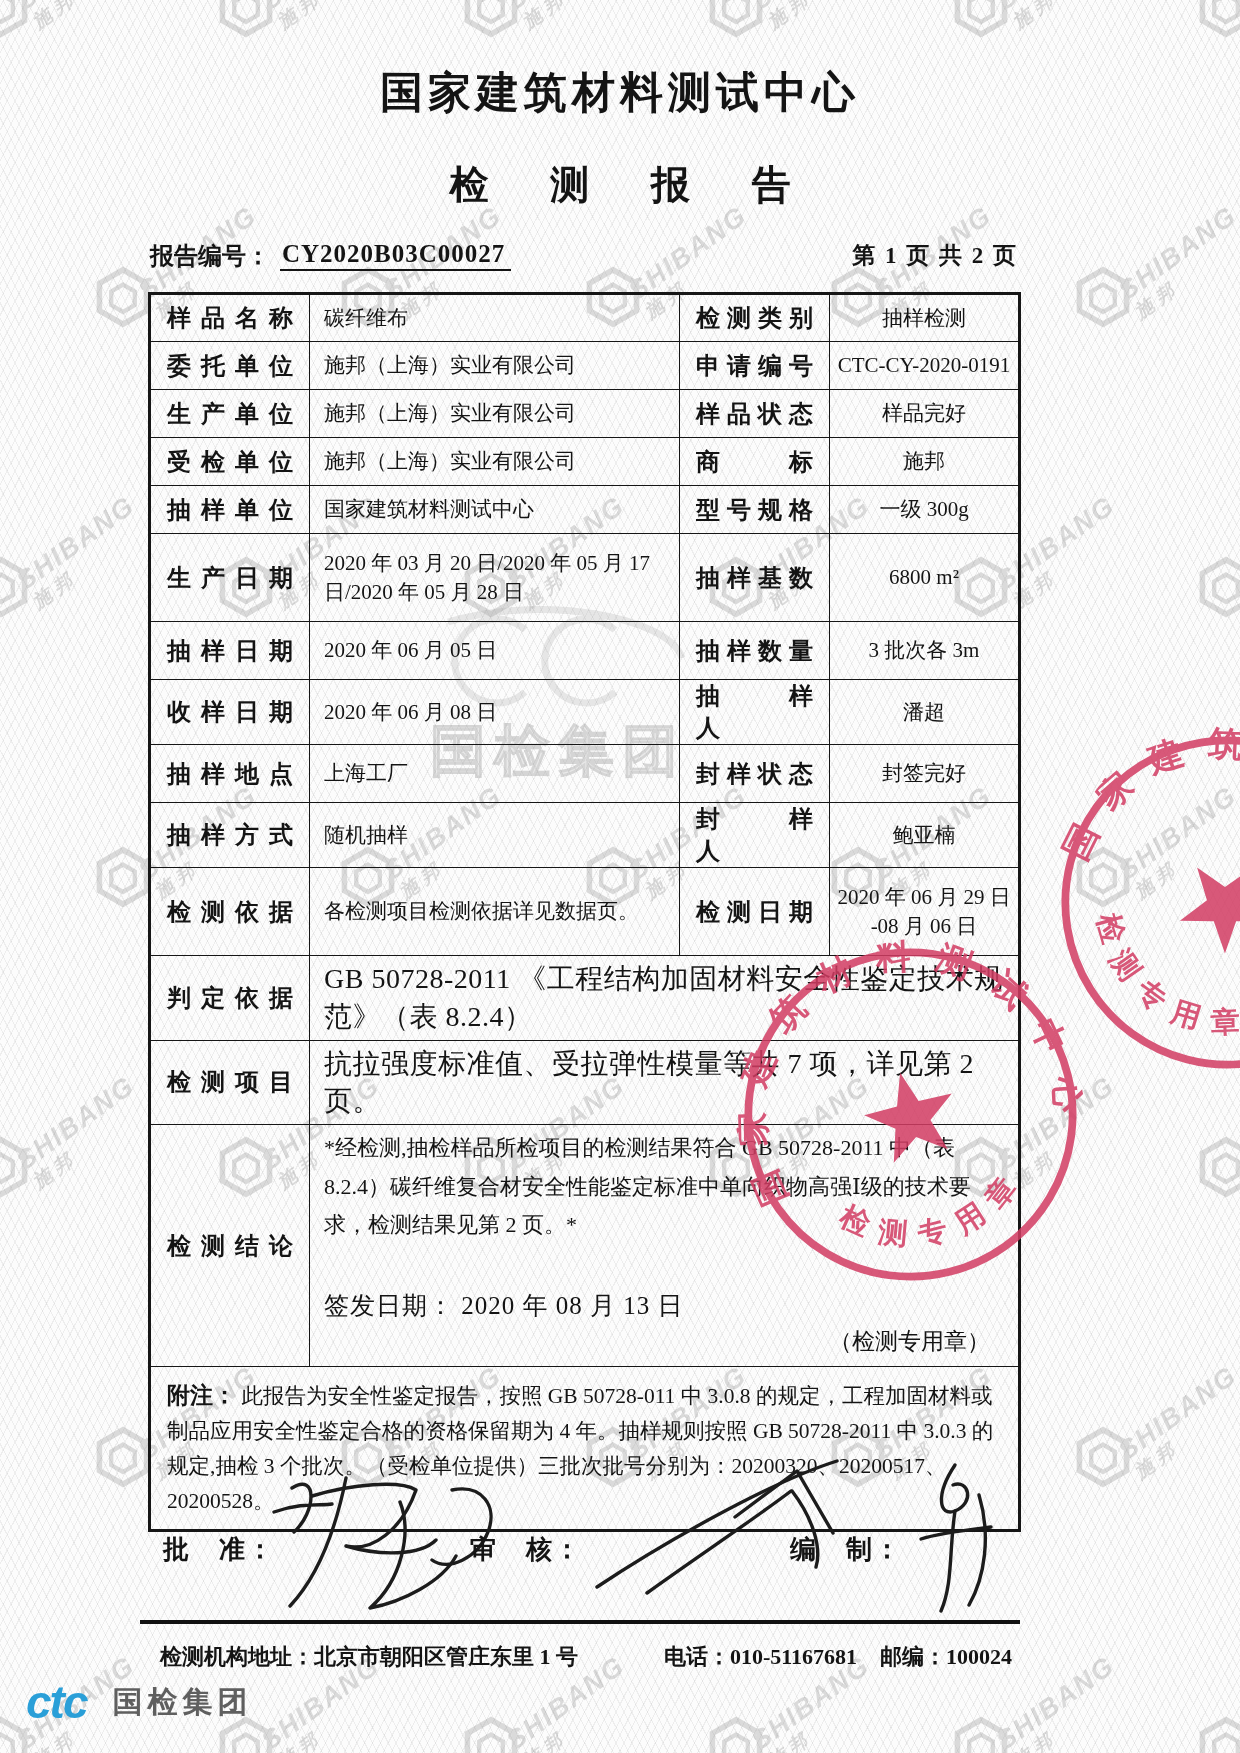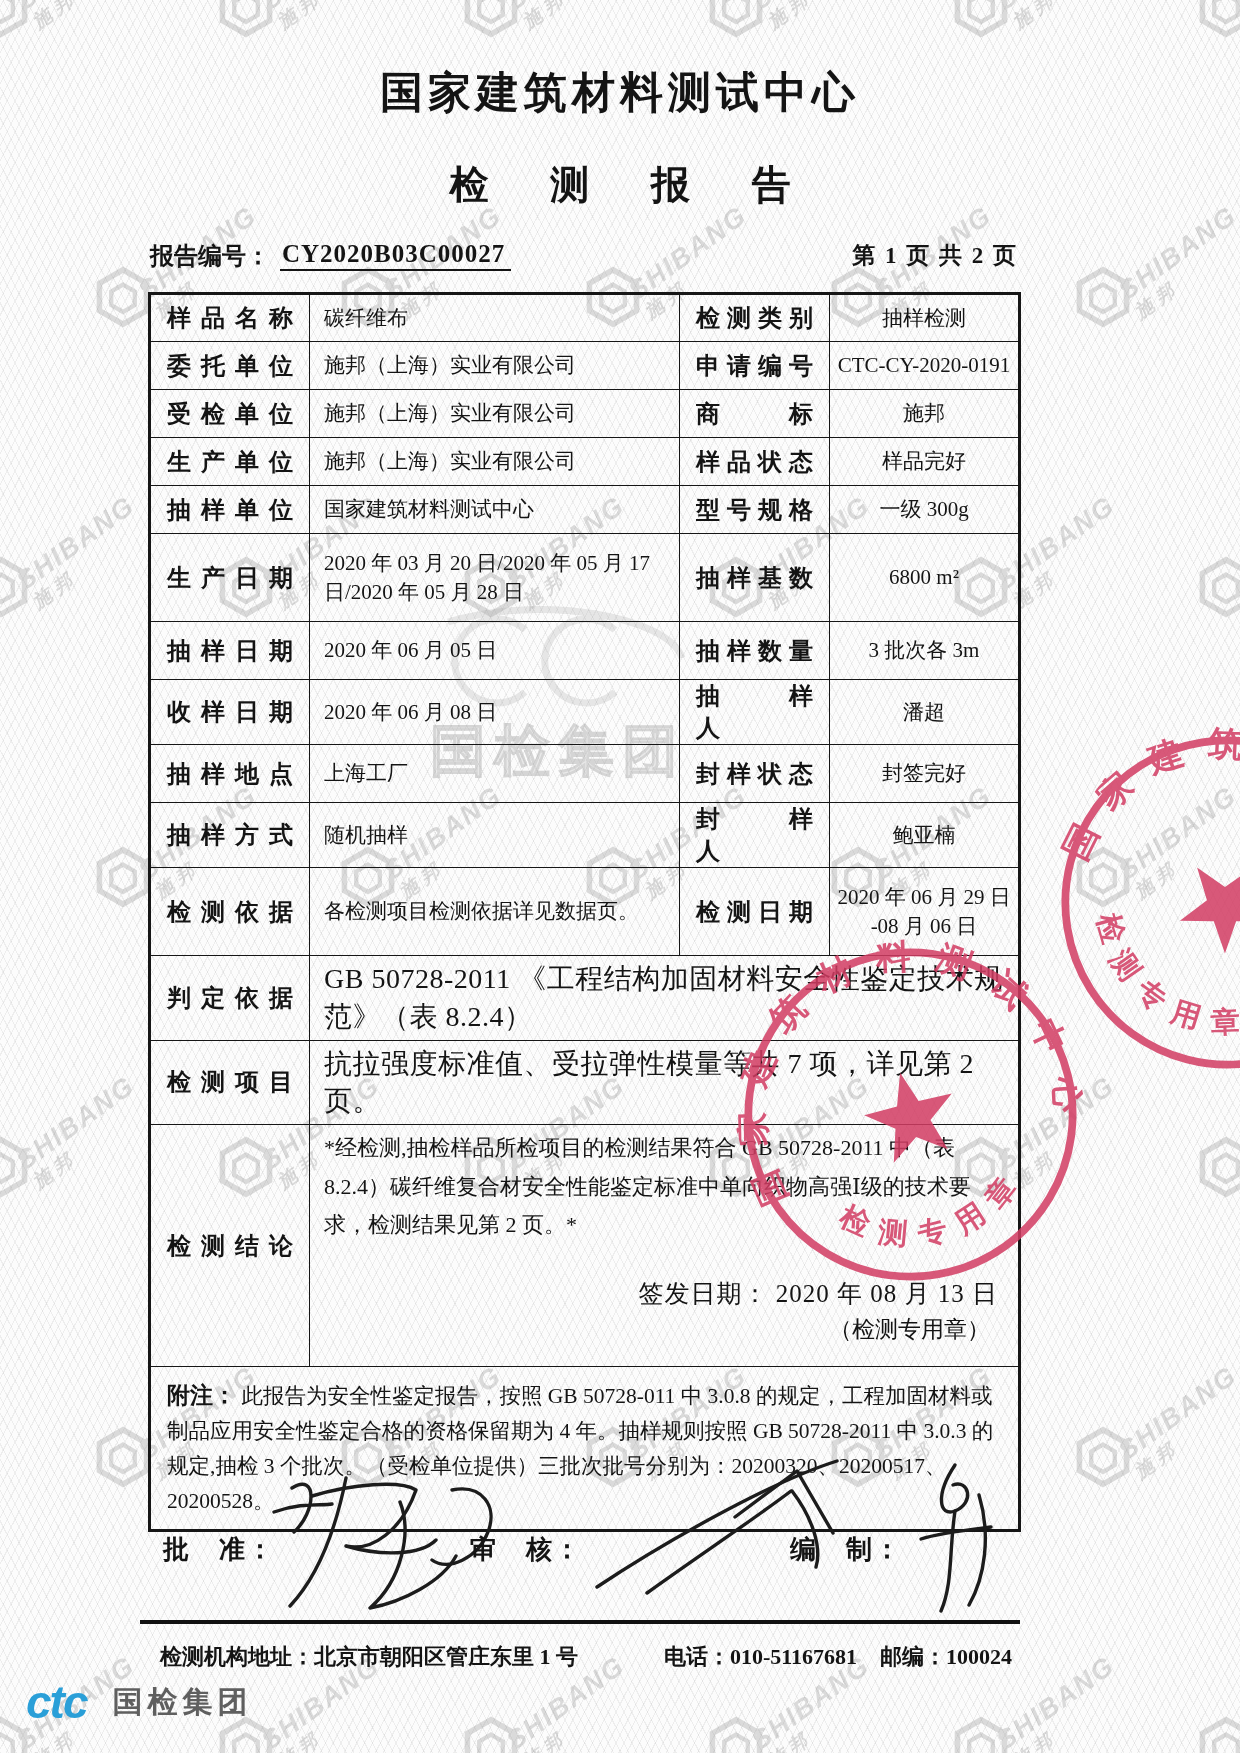--- a/index.html
+++ b/index.html
@@ -41,21 +41,21 @@
   table.report{border:3px solid #161616;}
   td.lbl{font-weight:bold;font-size:24px;padding:0 16px;text-align:justify;text-align-last:justify;}
   td.val{font-size:21px;padding:4px 6px 4px 14px;line-height:1.35;}
   td.val.c{text-align:center;padding:4px 4px;}
   .preline{white-space:pre-line;text-align:center;}
   tr.h-a{height:48px}tr.h-b{height:88px}tr.h-c{height:58px}tr.h-d{height:88px}
   tr.h-e{height:62px}tr.h-f{height:242px}tr.h-g{height:138px}
   td.bigval{font-size:28px;letter-spacing:.5px;}
   td.concl{vertical-align:top;padding:4px 14px;}
   td.concl p{margin:0;font-size:22px;line-height:1.75;}
-  .signline{text-align:right;font-size:25px;margin-top:32px;padding-right:6px;letter-spacing:1px;}
+  .signline{font-size:25px;margin-top:44px;padding-right:6px;letter-spacing:1px;}
   .sealnote{text-align:right;font-size:23px;margin-top:4px;padding-right:14px;}
   td.notes{font-size:21.5px;line-height:1.62;padding:10px 16px;vertical-align:top;}
   td.notes b{font-size:23px;}
 
   
   .sig-label{position:absolute;font-size:26px;font-weight:bold;letter-spacing:2px;}
   .sig{position:absolute;}
   .sig path{fill:none;stroke:#1c1c1c;stroke-width:3.4;stroke-linecap:round;stroke-linejoin:round;}
 
   .divider{position:absolute;left:140px;top:1620px;width:880px;height:4px;background:#111;}
@@ -499,30 +499,30 @@
       <td class="lbl">检测类别</td>
       <td class="val c">抽样检测</td>
     </tr>
     <tr class="h-a">
       <td class="lbl">委托单位</td>
       <td class="val">施邦（上海）实业有限公司</td>
       <td class="lbl">申请编号</td>
       <td class="val c">CTC-CY-2020-0191</td>
     </tr>
     <tr class="h-a">
+      <td class="lbl">生产单位</td>
+      <td class="val">施邦（上海）实业有限公司</td>
+      <td class="lbl">样品状态</td>
+      <td class="val c">样品完好</td>
+    </tr>
+    <tr class="h-a">
       <td class="lbl">受检单位</td>
       <td class="val">施邦（上海）实业有限公司</td>
       <td class="lbl">商　　标</td>
       <td class="val c">施邦</td>
-    </tr>
-    <tr class="h-a">
-      <td class="lbl">生产单位</td>
-      <td class="val">施邦（上海）实业有限公司</td>
-      <td class="lbl">样品状态</td>
-      <td class="val c">样品完好</td>
     </tr>
     <tr class="h-a">
       <td class="lbl">抽样单位</td>
       <td class="val">国家建筑材料测试中心</td>
       <td class="lbl">型号规格</td>
       <td class="val c">一级 300g</td>
     </tr>
     <tr class="h-b">
       <td class="lbl">生产日期</td>
       <td class="val">2020 年 03 月 20 日/2020 年 05 月 17 日/2020 年 05 月 28 日</td>

